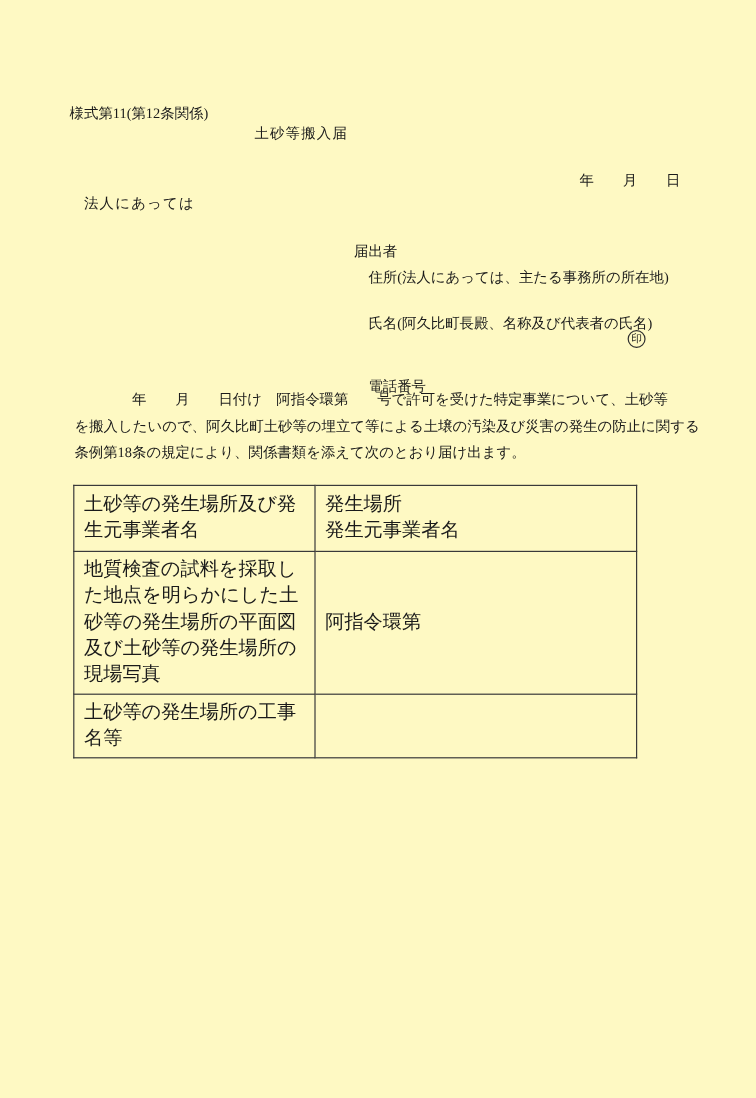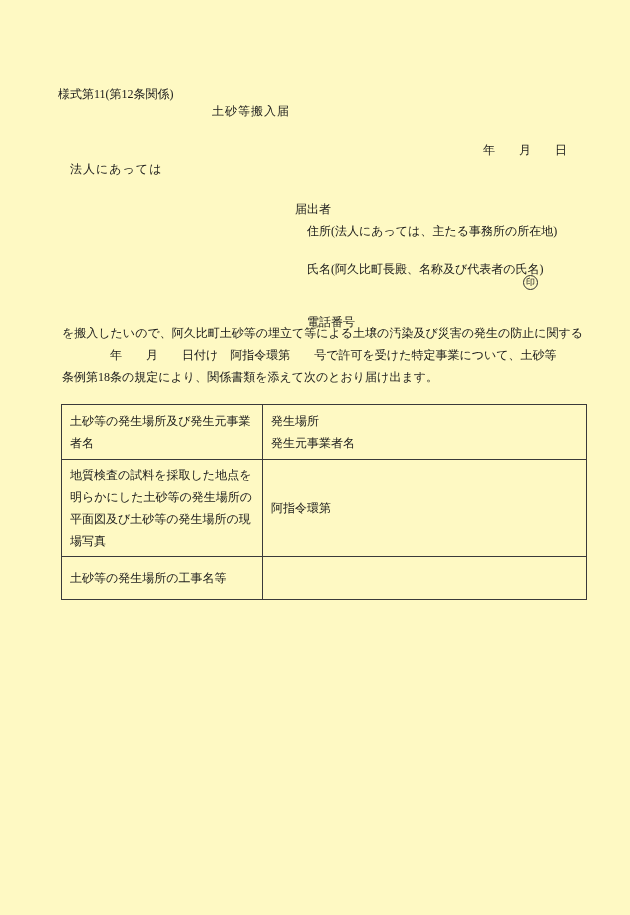--- a/index.html
+++ b/index.html
@@ -35,24 +35,24 @@
   .body-paragraph {
     position: absolute;
     left: 62px; top: 322px;
     width: 512px;
     line-height: 22px;
   }
   .body-paragraph .pline { white-space: pre; }
   .notif-table {
     position: absolute;
     left: 61px; top: 404px;
-    width: 526px;
+    width: 470px;
     border-collapse: collapse;
     table-layout: fixed;
-    font-size: 12px;
+    font-size: 16px;
     color: #1a1a1a;
   }
   .notif-table td {
     border: 1px solid #3a3a3a;
     line-height: 22px;
     padding: 4px 8px;
     overflow: hidden;
   }
   .notif-table .col-label { width: 201px; }
   .notif-table tr.r1 td { height: 55px; vertical-align: top; padding-top: 5px; }
@@ -83,22 +83,22 @@
 
   <div class="abs name-label">氏名(阿久比町長殿、名称及び代表者の氏名)</div>
 
   <span class="seal">
       <span>印</span>
     </span>
 
   <div class="abs phone-label">電話番号</div>
 
   <div class="body-paragraph">
+    <div class="pline">　　　　年　　月　　日付け　阿指令環第　　号で許可を受けた特定事業について、土砂等</div>
     <div class="pline">を搬入したいので、阿久比町土砂等の埋立て等による土壌の汚染及び災害の発生の防止に関する</div>
-    <div class="pline">　　　　年　　月　　日付け　阿指令環第　　号で許可を受けた特定事業について、土砂等</div>
     <div class="pline">条例第18条の規定により、関係書類を添えて次のとおり届け出ます。</div>
   </div>
 
   <table class="notif-table">
     <tbody>
         <tr class="r1">
       <td class="col-label">
         <div class="label-text">土砂等の発生場所及び発生元事業者名</div>
       </td>
       <td>

